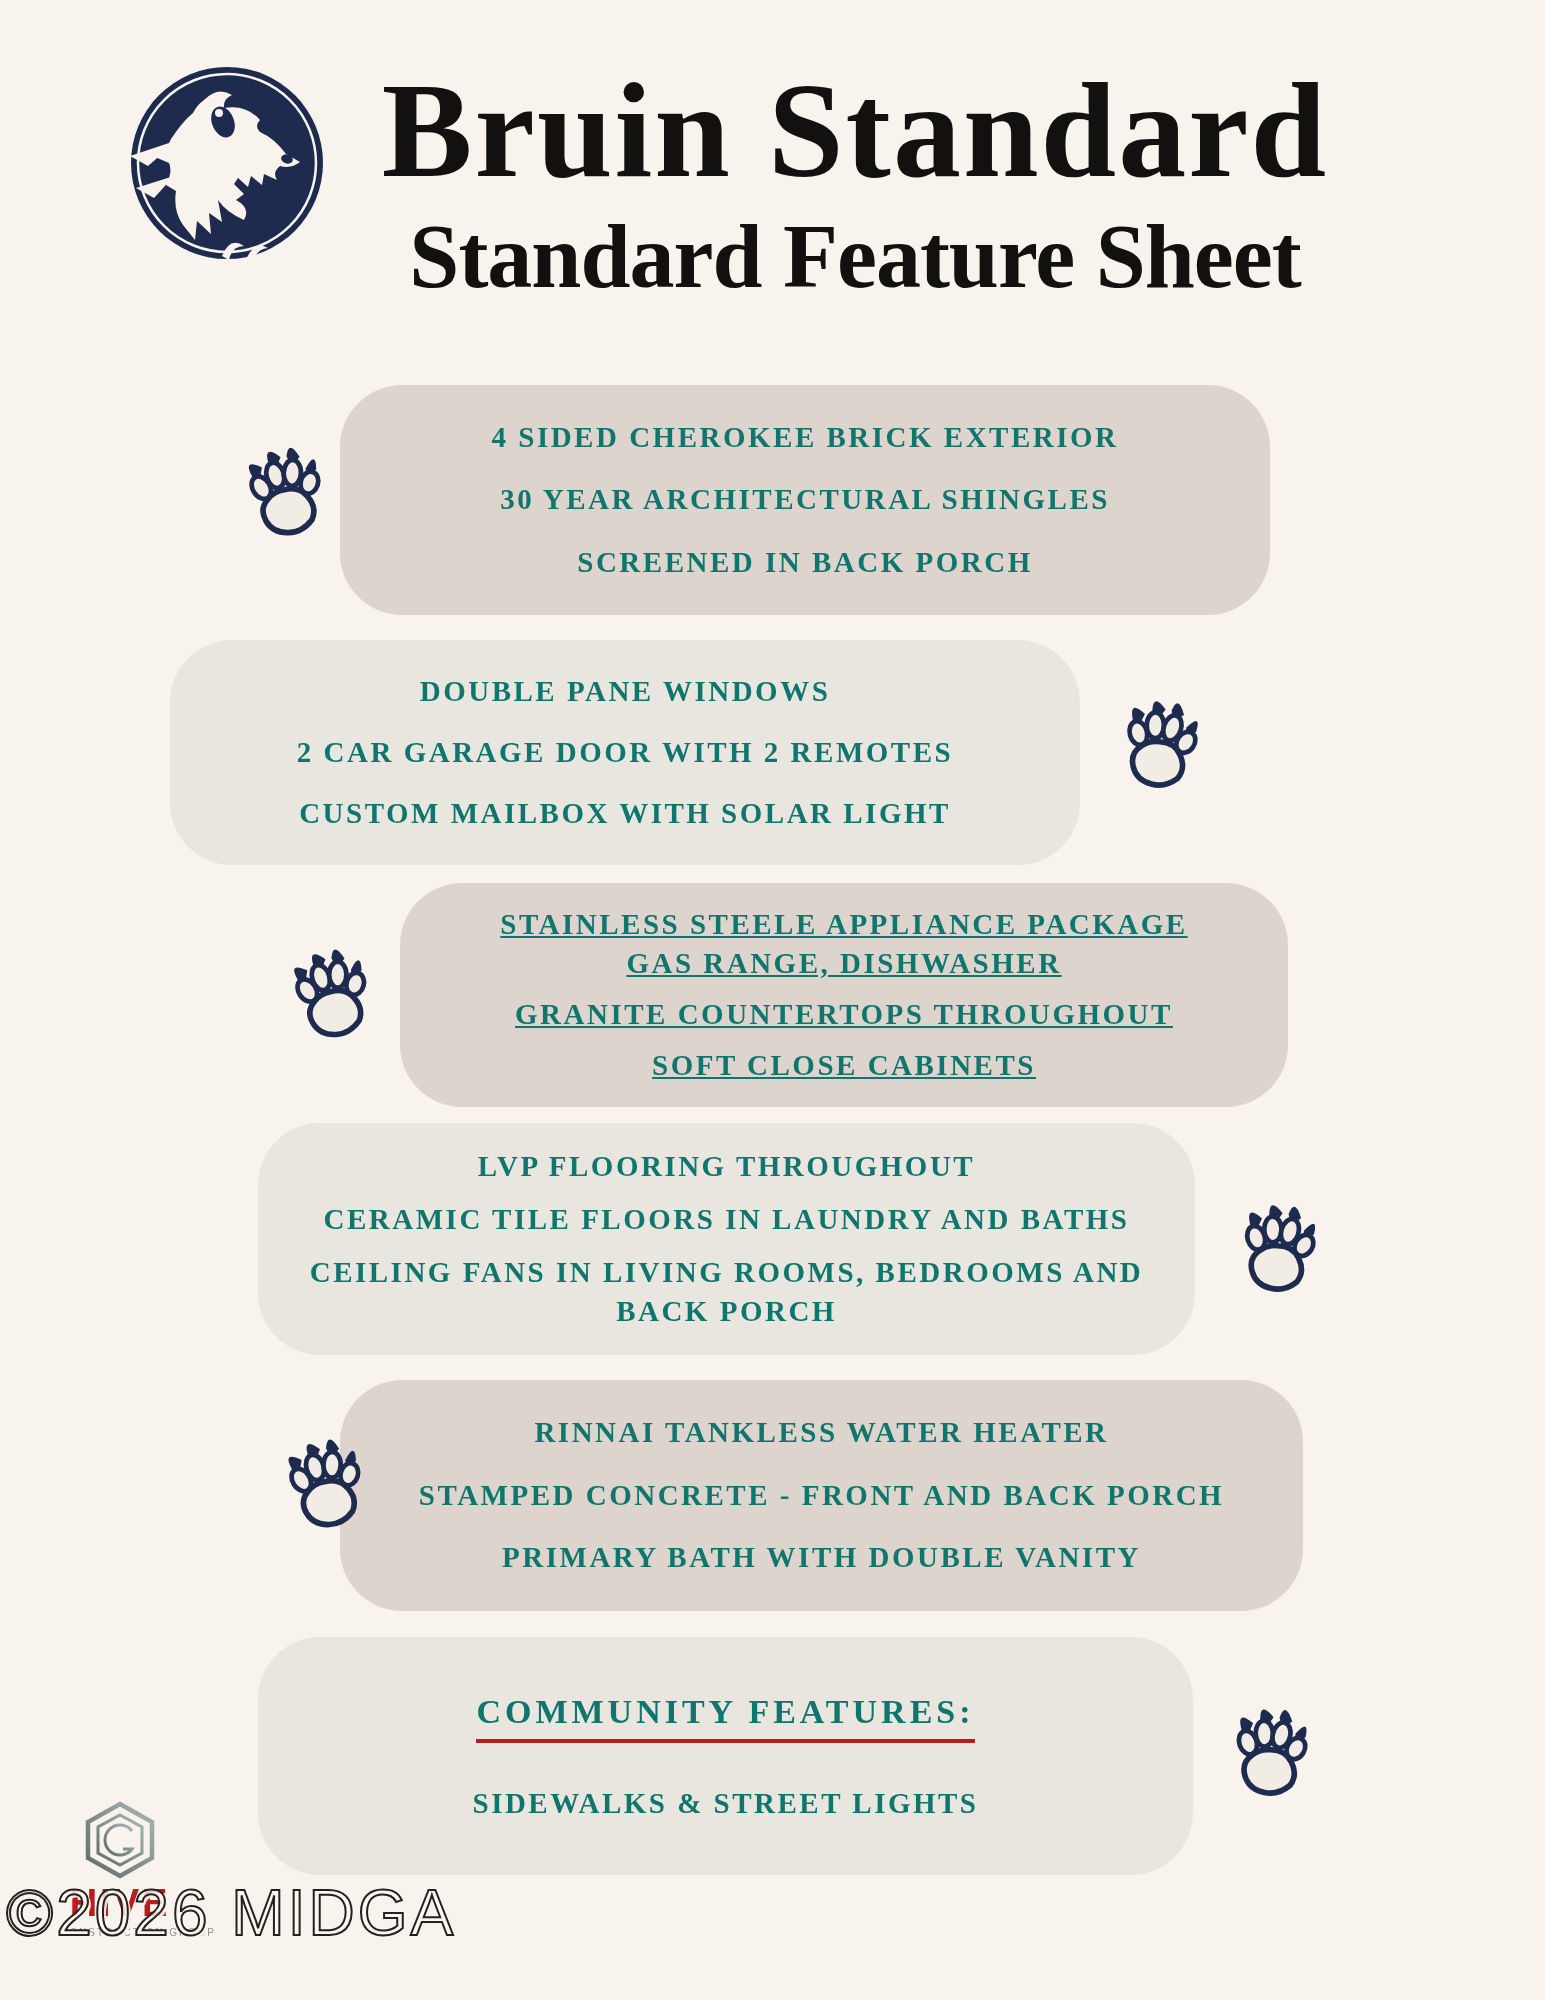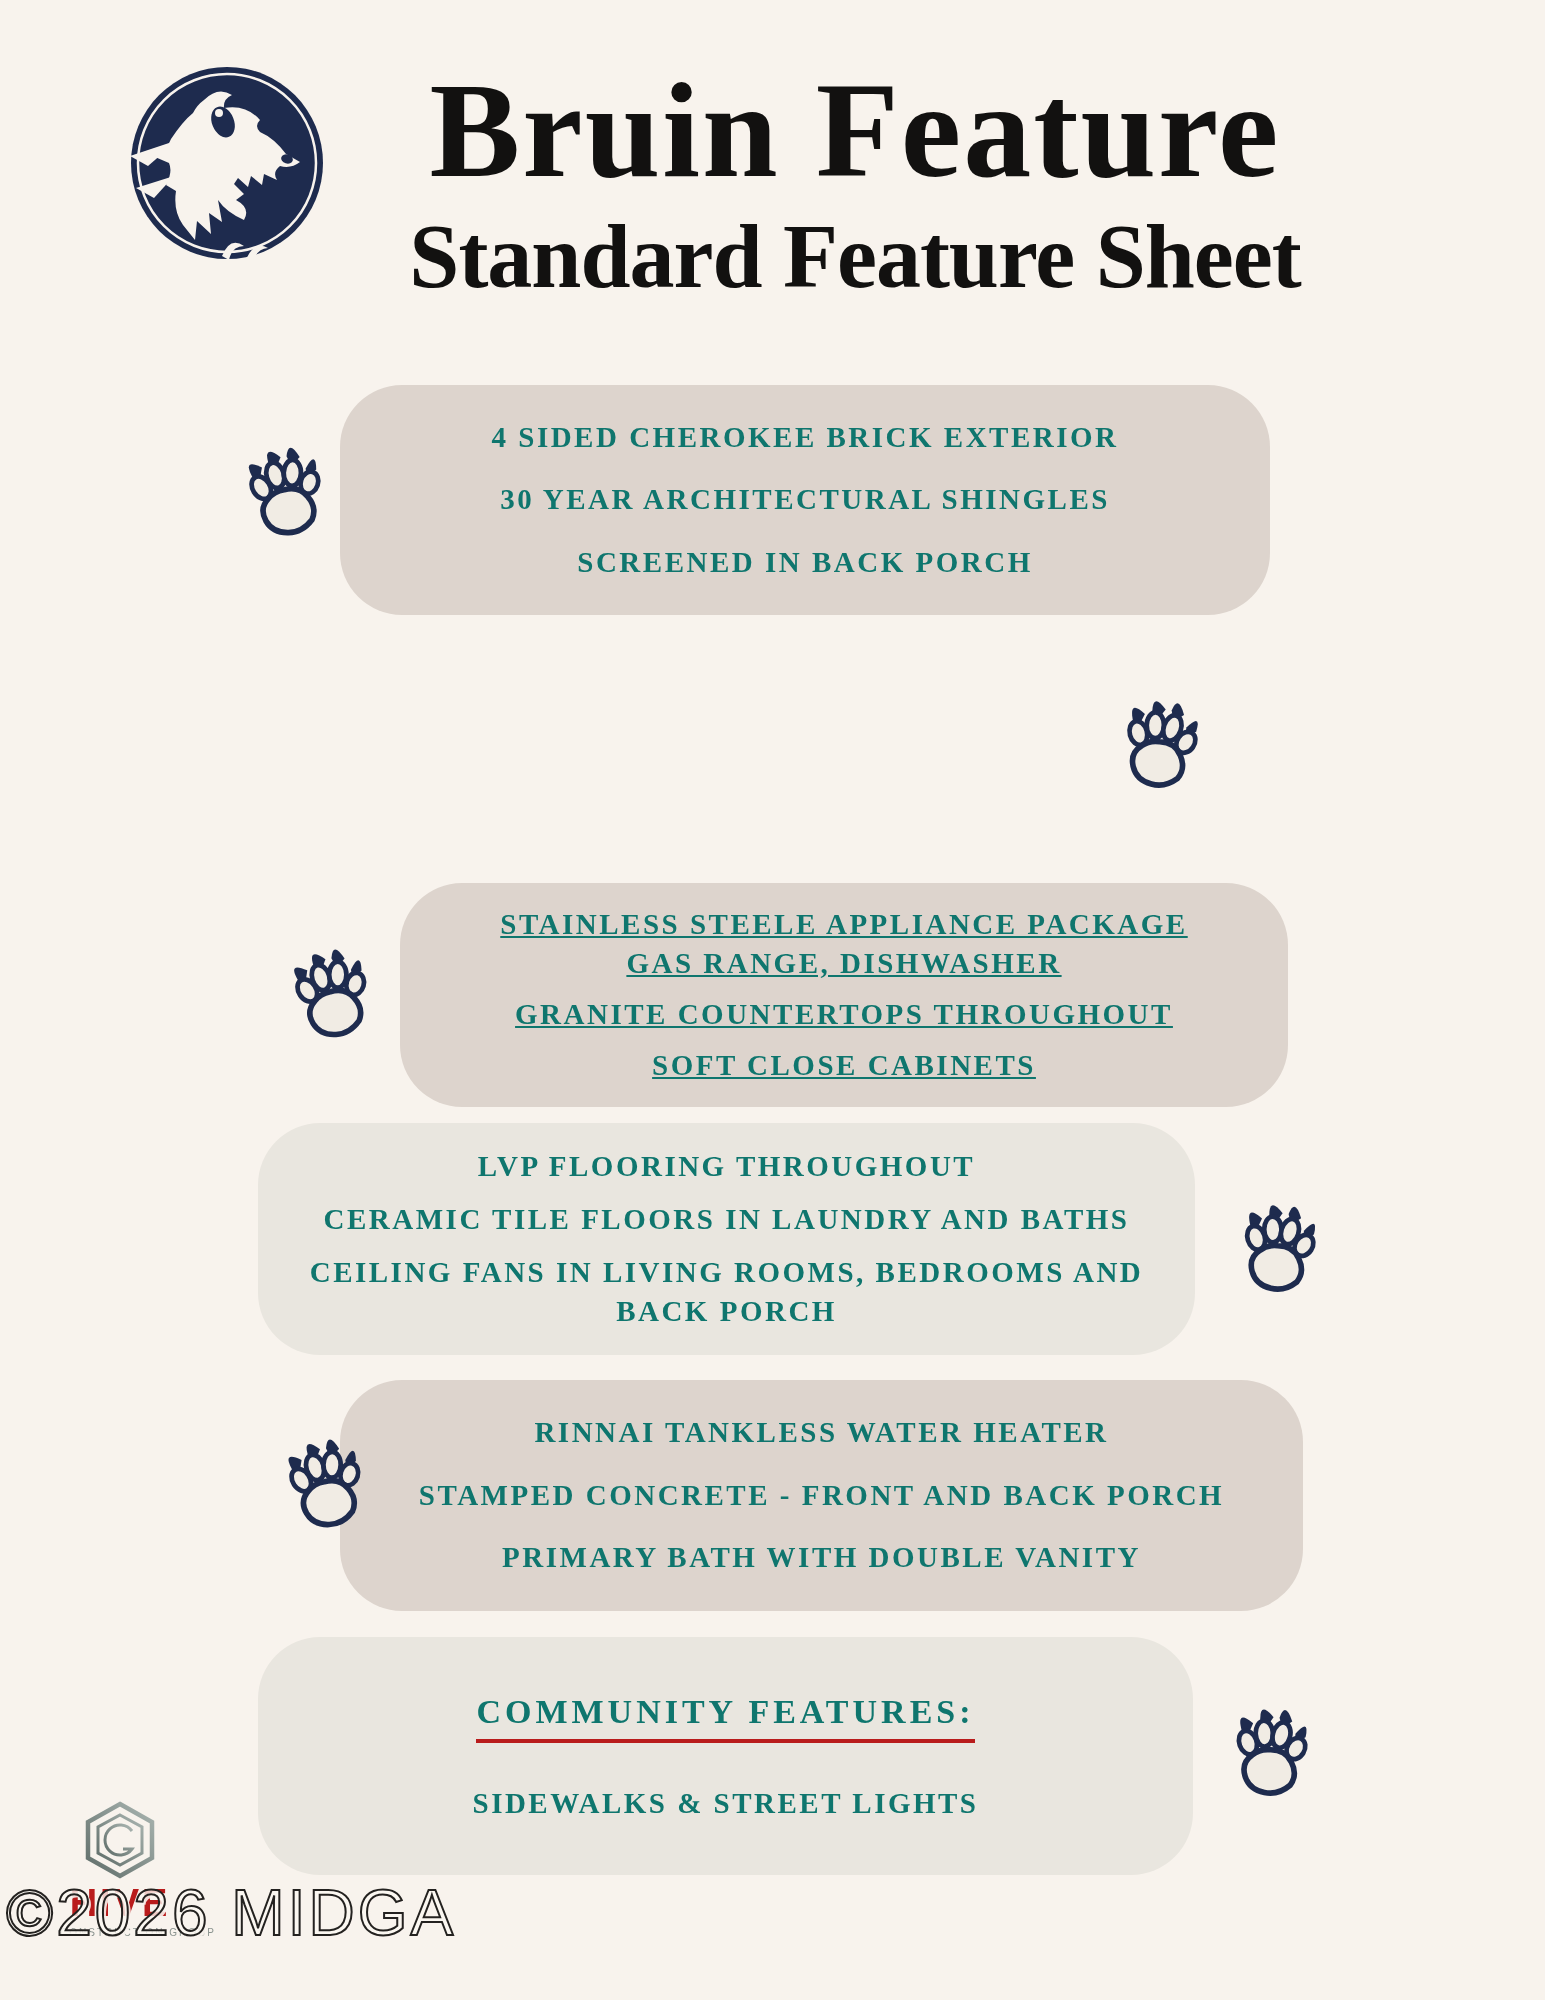--- a/index.html
+++ b/index.html
@@ -109,33 +109,44 @@
     <ellipse cx="97" cy="62" rx="11" ry="16" transform="rotate(-22 97 62)" fill="#1e2b4e"></ellipse>
     <circle cx="93" cy="53" r="4" fill="#f8f3ed"></circle>
     <ellipse cx="161" cy="99" rx="6" ry="4.5" transform="rotate(18 161 99)" fill="#1e2b4e"></ellipse>
 
     <path d="M96,196 Q104,176 118,186 Q106,186 103,200 Z" fill="#f8f3ed"></path>
     <path d="M120,200 Q128,180 142,188 Q130,189 127,203 Z" fill="#f8f3ed"></path>
     <path d="M144,196 Q152,178 164,184 Q154,186 151,198 Z" fill="#f8f3ed"></path>
   </svg>
 
   <div class="header-text">
-    <div class="title">Bruin Feature</div>
+    <div class="title">Bruin Standard</div>
     <div class="subtitle">Standard Feature Sheet</div>
   </div>
 
   <div class="fbox fbox-1 box-dark" style="background: rgb(221, 212, 205);">
       <div class="item">
         <div class="line">4 SIDED CHEROKEE BRICK EXTERIOR</div>
       </div>
       <div class="item">
         <div class="line">30 YEAR ARCHITECTURAL SHINGLES</div>
       </div>
       <div class="item">
         <div class="line">SCREENED IN BACK PORCH</div>
+      </div>
+    </div>
+  <div class="fbox fbox-2 box-light" style="background: rgb(233, 230, 223);">
+      <div class="item">
+        <div class="line">DOUBLE PANE WINDOWS</div>
+      </div>
+      <div class="item">
+        <div class="line">2 CAR GARAGE DOOR WITH 2 REMOTES</div>
+      </div>
+      <div class="item">
+        <div class="line">CUSTOM MAILBOX WITH SOLAR LIGHT</div>
       </div>
     </div>
   <div class="fbox fbox-3 box-dark" style="background: rgb(221, 212, 205);">
       <div class="item">
         <div class="line">STAINLESS STEELE APPLIANCE PACKAGE</div>
         <div class="line">GAS RANGE, DISHWASHER</div>
       </div>
       <div class="item">
         <div class="line">GRANITE COUNTERTOPS THROUGHOUT</div>
       </div>

